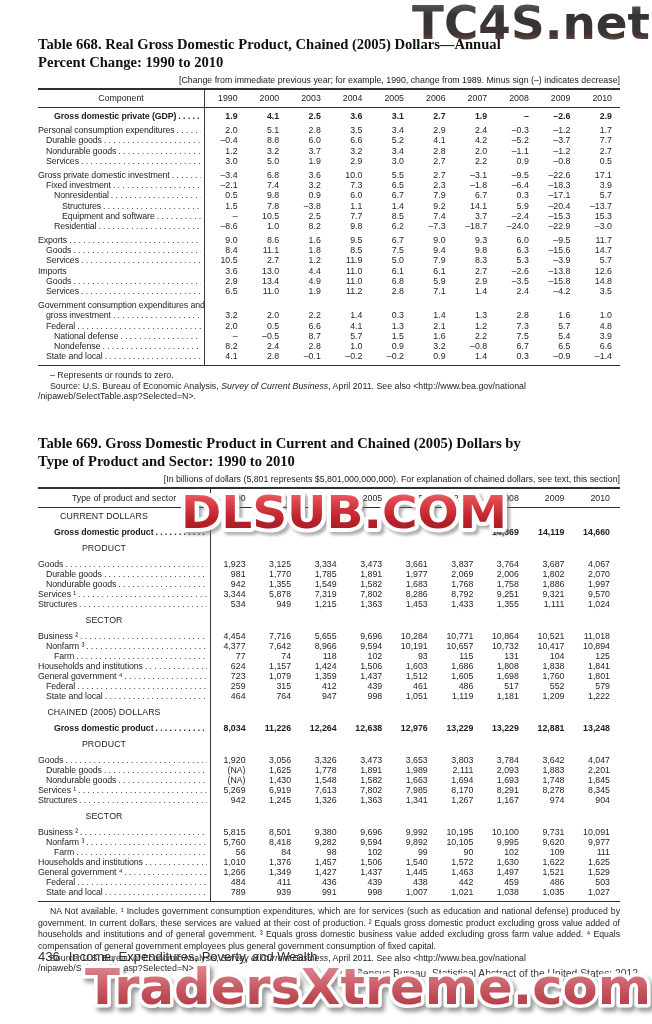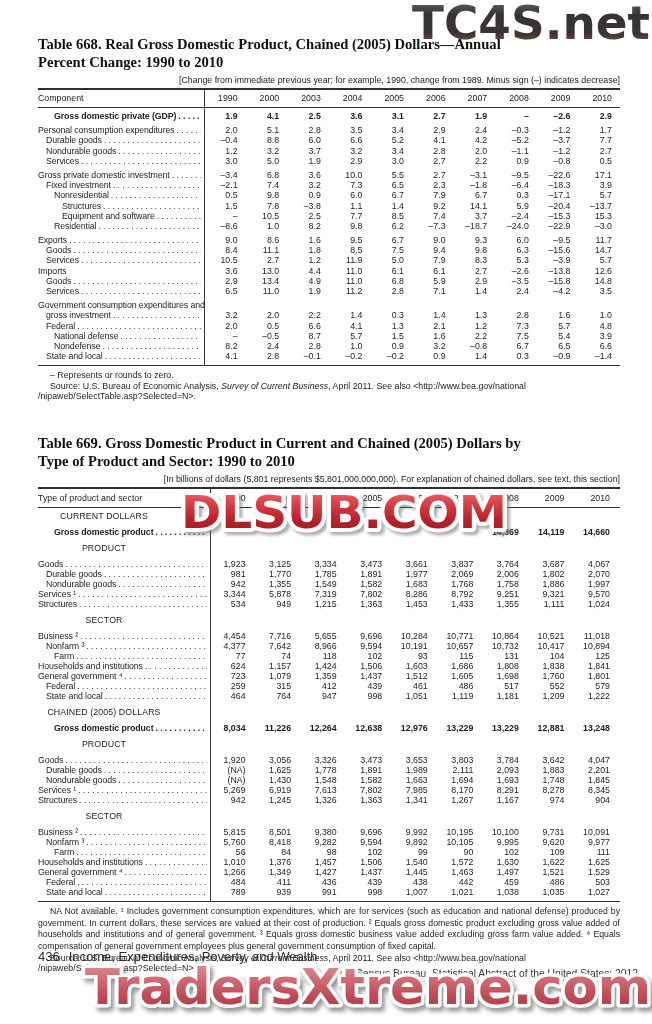--- a/index.html
+++ b/index.html
@@ -18,21 +18,21 @@
   .tbl { position:relative; border-top:2px solid #2f2f2f; border-bottom:1.6px solid #2f2f2f; }
   .vline { position:absolute; top:0; bottom:0; width:1px; background:#3a3a3a; z-index:0; }
   #t668 .vline { left:166px; }
   #t669 .vline { left:172px; }
 
   .thead { display:grid; align-items:center; border-bottom:1px solid #2f2f2f; font-size:8.8px; color:#1c1c1c; }
   #t668 .thead, #t668 .r { grid-template-columns:166px repeat(10,1fr); }
   #t669 .thead, #t669 .r { grid-template-columns:172px repeat(9,1fr); }
   #t668 .thead { height:17px; line-height:17px; }
   #t669 .thead { height:18px; line-height:18px; }
-  .thead .comp { }
+  .thead .comp { text-align:center; }
   .thead .yr { text-align:right; }
   #t668 .thead .yr, #t668 .v { padding-right:8px; }
   #t669 .thead .yr, #t669 .v { padding-right:10px; }
 
   .tbody { padding:3px 0 4px 0; position:relative; z-index:1; }
   .r { display:grid; font-size:8.8px; }
   #t668 .r { height:10.2px; line-height:10.2px; }
   #t669 .r { height:10.0px; line-height:10.0px; }
   #t668 .r.gap { margin-top:4px; }
   #t669 .r.gap { margin-top:6px; }

